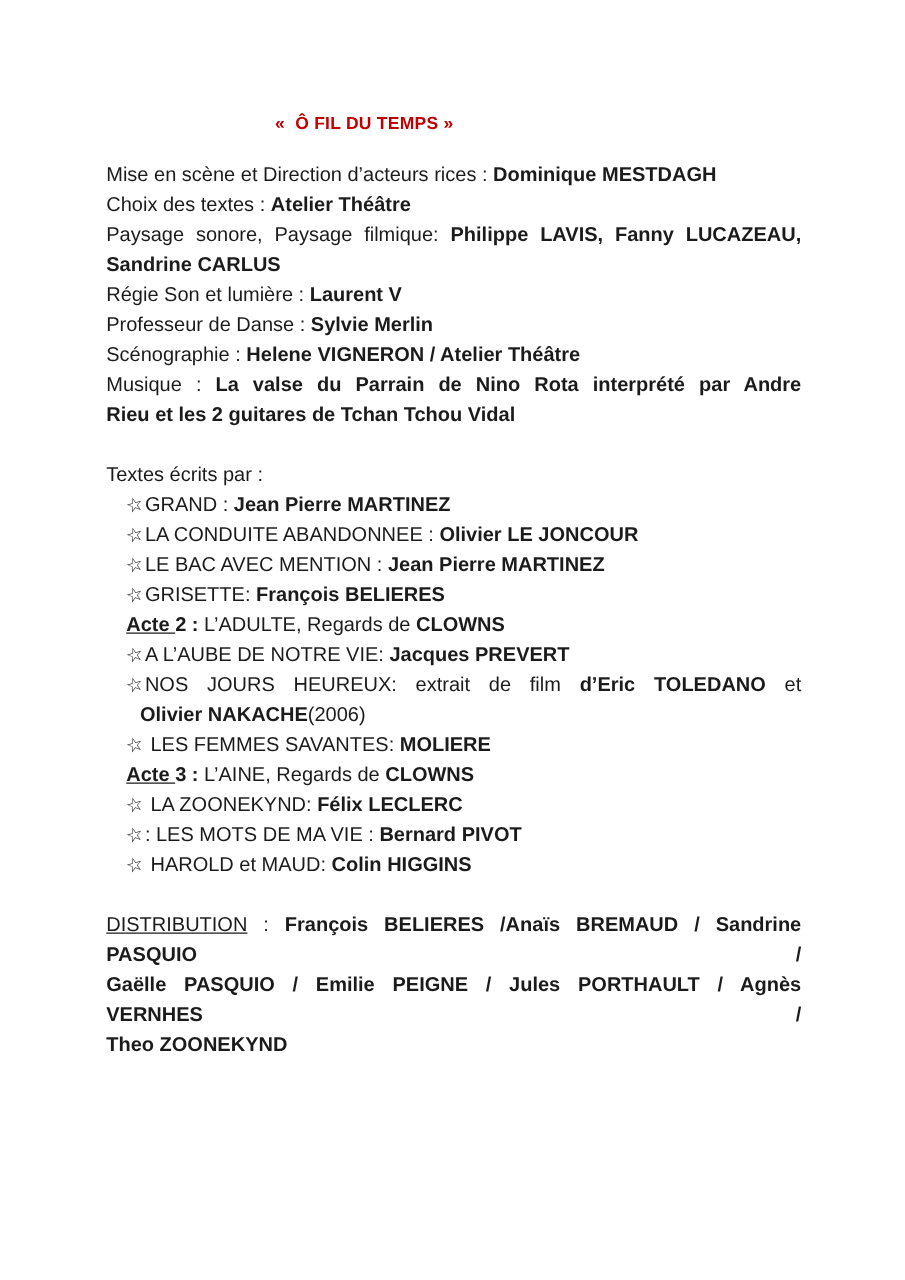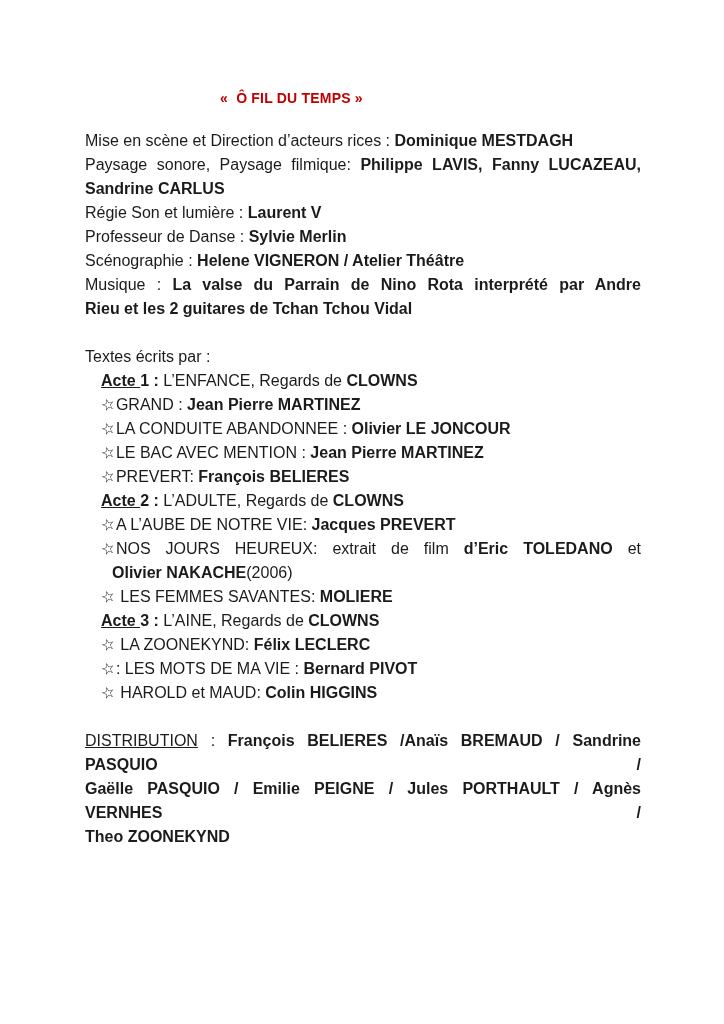--- a/index.html
+++ b/index.html
@@ -58,34 +58,34 @@
   }
 </style>
 </head>
 <body>
 
 <div class="page">
   <div class="content">
     <div class="title" style="color: rgb(192, 0, 0);">«  Ô FIL DU TEMPS »</div>
     <div id="doc-body">
         <div class="line normal"><span>Mise en scène et Direction d’acteurs rices : </span><span class="b">Dominique MESTDAGH</span></div>
+        <div class="line normal"><span>Choix des textes : </span><span class="b">Atelier Théâtre</span></div>
         <div class="line justify"><span>Paysage sonore, Paysage filmique: </span><span class="b">Philippe LAVIS, Fanny LUCAZEAU,</span></div>
         <div class="line normal"><span class="b">Sandrine CARLUS</span></div>
         <div class="line normal"><span>Régie Son et lumière : </span><span class="b">Laurent V</span></div>
         <div class="line normal"><span>Professeur de Danse : </span><span class="b">Sylvie Merlin</span></div>
         <div class="line normal"><span>Scénographie : </span><span class="b">Helene VIGNERON / Atelier Théâtre</span></div>
         <div class="line justify"><span>Musique : </span><span class="b">La valse du Parrain de Nino Rota interprété par Andre</span></div>
         <div class="line normal"><span class="b">Rieu et les 2 guitares de Tchan Tchou Vidal</span></div>
         <div class="line blank"></div>
         <div class="line normal"><span>Textes écrits par :</span></div>
-        <div class="line indent1"><span class="b u">Acte </span><span class="b">1 : </span><span>L’ENFANCE, Regards de </span><span class="b">CLOWNS</span></div>
         <div class="line indent1"><span class="star">☆</span><span>GRAND : </span><span class="b">Jean Pierre MARTINEZ</span></div>
         <div class="line indent1"><span class="star">☆</span><span>LA CONDUITE ABANDONNEE : </span><span class="b">Olivier LE JONCOUR</span></div>
         <div class="line indent1"><span class="star">☆</span><span>LE BAC AVEC MENTION : </span><span class="b">Jean Pierre MARTINEZ</span></div>
-        <div class="line indent1"><span class="star">☆</span><span>PREVERT: </span><span class="b">François BELIERES</span></div>
+        <div class="line indent1"><span class="star">☆</span><span>GRISETTE: </span><span class="b">François BELIERES</span></div>
         <div class="line indent1"><span class="b u">Acte </span><span class="b">2 : </span><span>L’ADULTE, Regards de </span><span class="b">CLOWNS</span></div>
         <div class="line indent1"><span class="star">☆</span><span>A L’AUBE DE NOTRE VIE: </span><span class="b">Jacques PREVERT</span></div>
         <div class="line indent1 justify"><span class="star">☆</span><span>NOS JOURS HEUREUX: extrait de film </span><span class="b">d’Eric TOLEDANO</span><span> et</span></div>
         <div class="line indent2"><span class="b">Olivier NAKACHE</span><span>(2006)</span></div>
         <div class="line indent1"><span class="star">☆</span><span> LES FEMMES SAVANTES: </span><span class="b">MOLIERE</span></div>
         <div class="line indent1"><span class="b u">Acte </span><span class="b">3 : </span><span>L’AINE, Regards de </span><span class="b">CLOWNS</span></div>
         <div class="line indent1"><span class="star">☆</span><span> LA ZOONEKYND: </span><span class="b">Félix LECLERC</span></div>
         <div class="line indent1"><span class="star">☆</span><span>: LES MOTS DE MA VIE : </span><span class="b">Bernard PIVOT</span></div>
         <div class="line indent1"><span class="star">☆</span><span> HAROLD et MAUD: </span><span class="b">Colin HIGGINS</span></div>
         <div class="line blank"></div>

